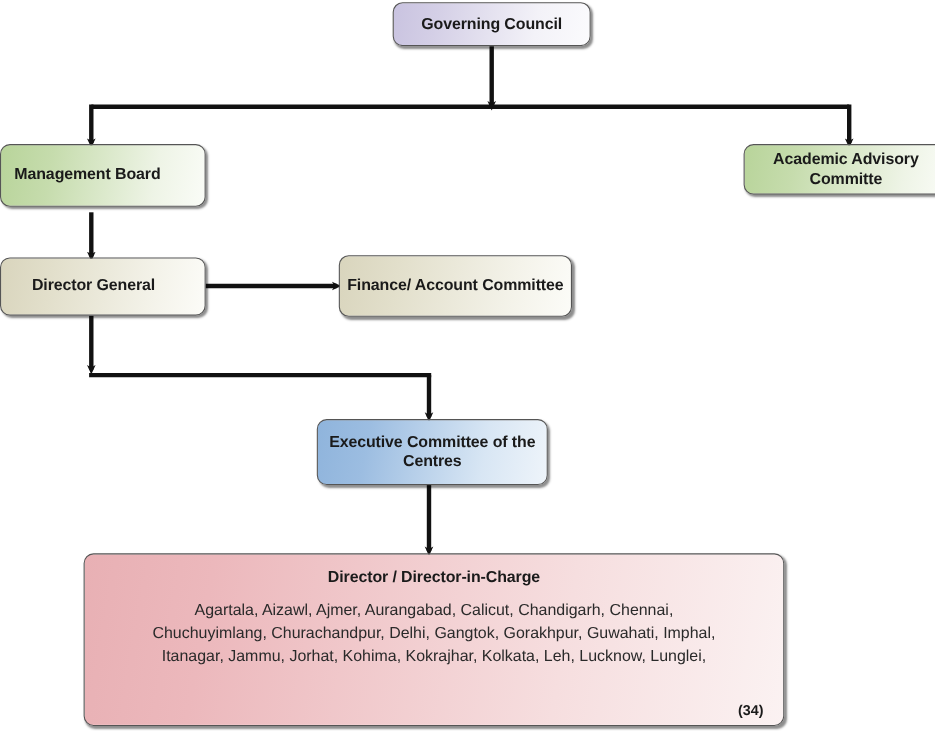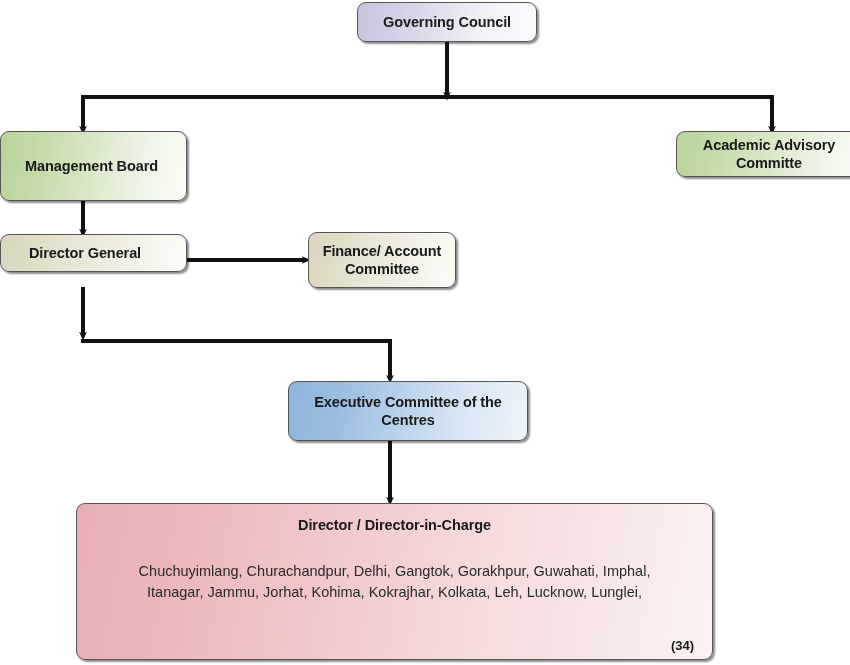--- a/index.html
+++ b/index.html
@@ -47,64 +47,64 @@
   }
 
   
   #node-governing-council {
     left: 357px; top: 2px; width: 180px; height: 40px;
     background: linear-gradient(100deg, #c9c3e0 0%, #d4cfe6 22%, #f3f2f8 72%, #fbfbfd 100%);
   }
 
   
   #node-management-board {
-    left: 0px; top: 131px; width: 187px; height: 70px;
+    left: 0px; top: 131px; width: 187px; height: 57px;
     background: linear-gradient(100deg, #b8d49a 0%, #c6dcad 25%, #eef4e6 75%, #fafcf7 100%);
     align-items: flex-start;
-    padding-left: 24px;
+    padding-left: 12px;
   }
   #node-management-board .node-title { text-align: left; }
 
   
   #node-academic-advisory {
     left: 676px; top: 131px; width: 186px; height: 46px;
     background: linear-gradient(100deg, #b8d49a 0%, #c6dcad 25%, #eef4e6 78%, #fafcf7 100%);
   }
 
   
   #node-director-general {
-    left: 0px; top: 234px; width: 187px; height: 38px;
+    left: 0px; top: 234px; width: 187px; height: 53px;
     background: linear-gradient(100deg, #d9d5bd 0%, #e2dfcb 25%, #f4f3ea 75%, #fcfcf8 100%);
     align-items: flex-start;
     padding-left: 28px;
   }
   #node-director-general .node-title { text-align: left; }
 
   
   #node-finance-committee {
-    left: 308px; top: 232px; width: 148px; height: 56px;
+    left: 308px; top: 232px; width: 212px; height: 56px;
     background: linear-gradient(100deg, #d9d5bd 0%, #e2dfcb 25%, #f4f3ea 75%, #fcfcf8 100%);
   }
 
   
   #node-executive-committee {
-    left: 288px; top: 381px; width: 240px; height: 60px;
+    left: 288px; top: 381px; width: 210px; height: 60px;
     background: linear-gradient(100deg, #8fb4dc 0%, #9cbde1 22%, #d8e6f4 72%, #eef4fa 100%);
   }
 
   
   #node-director-in-charge {
     left: 76px; top: 503px; width: 637px; height: 157px;
     background: linear-gradient(100deg, #e8b0b4 0%, #ecb8bc 18%, #f6dedf 68%, #fbf2f2 100%);
     justify-content: flex-start;
     padding-top: 12px;
   }
   #node-director-in-charge .node-title {
     font-size: 14.5px;
-    margin-bottom: 27px;
+    margin-bottom: 11px;
   }
   .node-body {
     font-size: 14.5px;
     line-height: 1.45;
     color: #2a2a2a;
     padding: 0 18px;
   }
   .node-count {
     position: absolute;
     right: 18px;
@@ -181,19 +181,20 @@
     <div class="node-title">Finance/ Account Committee</div>
   </div>
 
   <div class="node" id="node-executive-committee">
     <div class="node-title">Executive Committee of the Centres</div>
   </div>
 
   <div class="node" id="node-director-in-charge">
     <div class="node-title">Director / Director-in-Charge</div>
     <div class="node-body">
+      <div>Agartala, Aizawl, Ajmer, Aurangabad, Calicut, Chandigarh, Chennai,</div>
       <div>Chuchuyimlang, Churachandpur, Delhi, Gangtok, Gorakhpur, Guwahati, Imphal,</div>
       <div>Itanagar, Jammu, Jorhat, Kohima, Kokrajhar, Kolkata, Leh, Lucknow, Lunglei,</div>
     </div>
     <div class="node-count">(34)</div>
   </div>
 
 </div>
 
 </body></html>

